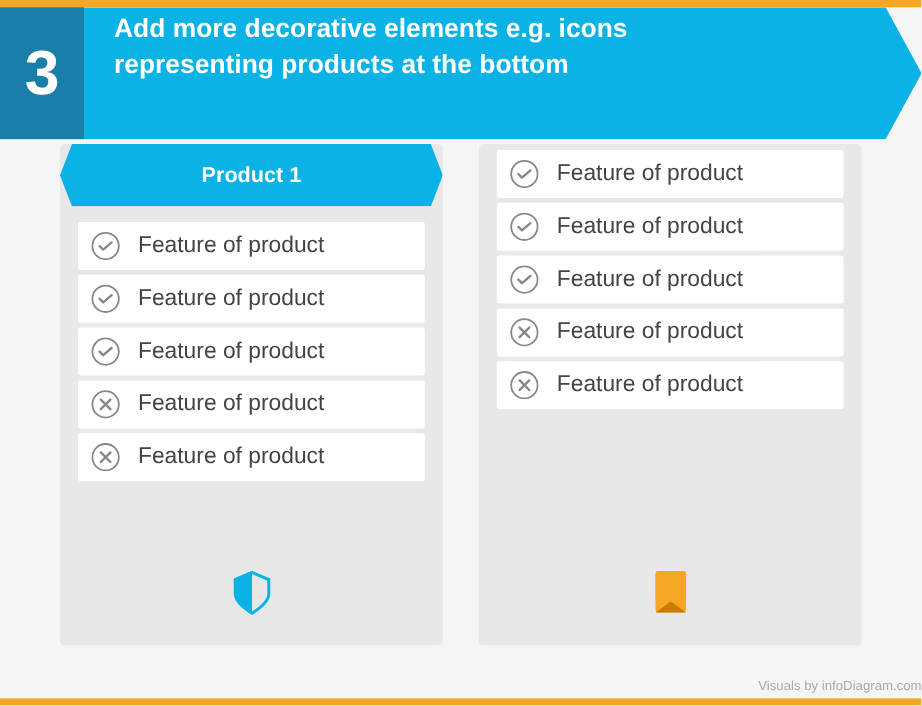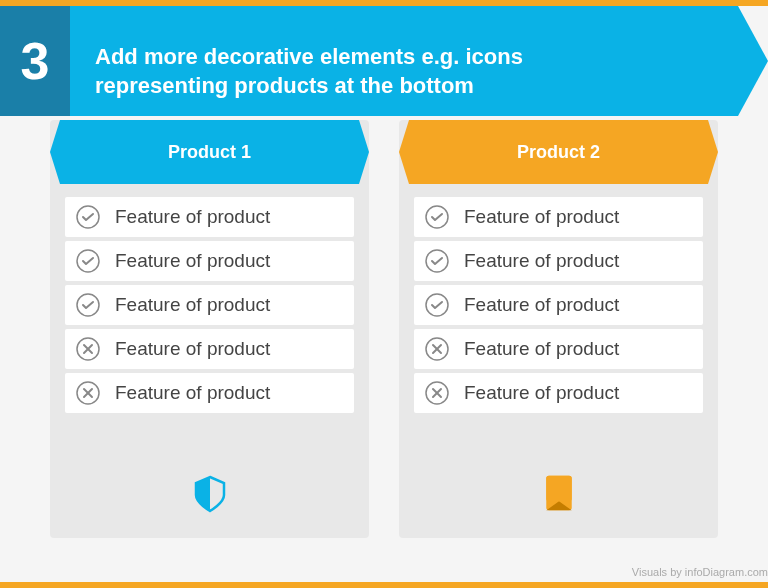--- a/index.html
+++ b/index.html
@@ -45,22 +45,22 @@
     .number-text {
       font-size: 52px;
       font-weight: bold;
       color: white;
     }
 
     .title-banner {
       background: #0ab2e6;
       flex: 1;
       display: flex;
-      align-items: flex-end;
-      padding: 15px 25px;
+      align-items: flex-start;
+      padding: 3px 25px;
       position: relative;
       clip-path: polygon(0 0, calc(100% - 30px) 0, 100% 50%, calc(100% - 30px) 100%, 0 100%);
     }
 
     .title-text {
       color: white;
       font-size: 22px;
       font-weight: bold;
       line-height: 1.35;
     }
@@ -82,21 +82,21 @@
       background: #e8e8e8;
       border-radius: 4px;
       display: flex;
       flex-direction: column;
       overflow: hidden;
       padding-bottom: 20px;
     }
 
     .product-header {
       position: relative;
-      height: 64px;
+      height: 52px;
       display: flex;
       align-items: center;
       justify-content: center;
       margin-bottom: 8px;
     }
 
     .product-header-bg {
       position: absolute;
       top: 0;
       left: 0;
@@ -271,24 +271,20 @@
     <div class="bottom-icon">
 
       <svg viewBox="0 0 40 40" fill="none" xmlns="http://www.w3.org/2000/svg">
         <path d="M20 3 L34 9 L34 21 C34 29 20 37 20 37 C20 37 6 29 6 21 L6 9 Z" fill="none" stroke="#0ab2e6" stroke-width="2.5"></path>
         <path d="M20 3 L20 37 C20 37 6 29 6 21 L6 9 Z" fill="#0ab2e6"></path>
       </svg>
     </div>
   </div>
 
   <div class="product-card">
-    <div class="product-header">
-      <div class="product-header-bg orange"></div>
-      <span class="product-title">Product 2</span>
-    </div>
     <div class="features-list">
 
       <div class="feature-row">
         <div class="feature-icon">
           <svg viewBox="0 0 24 24" fill="none">
             <circle cx="12" cy="12" r="11" stroke="#888" stroke-width="1.5"></circle>
             <polyline points="7,12 10,15 17,9" stroke="#888" stroke-width="2" stroke-linecap="round" stroke-linejoin="round"></polyline>
           </svg>
         </div>
         <span class="feature-text">Feature of product</span>

